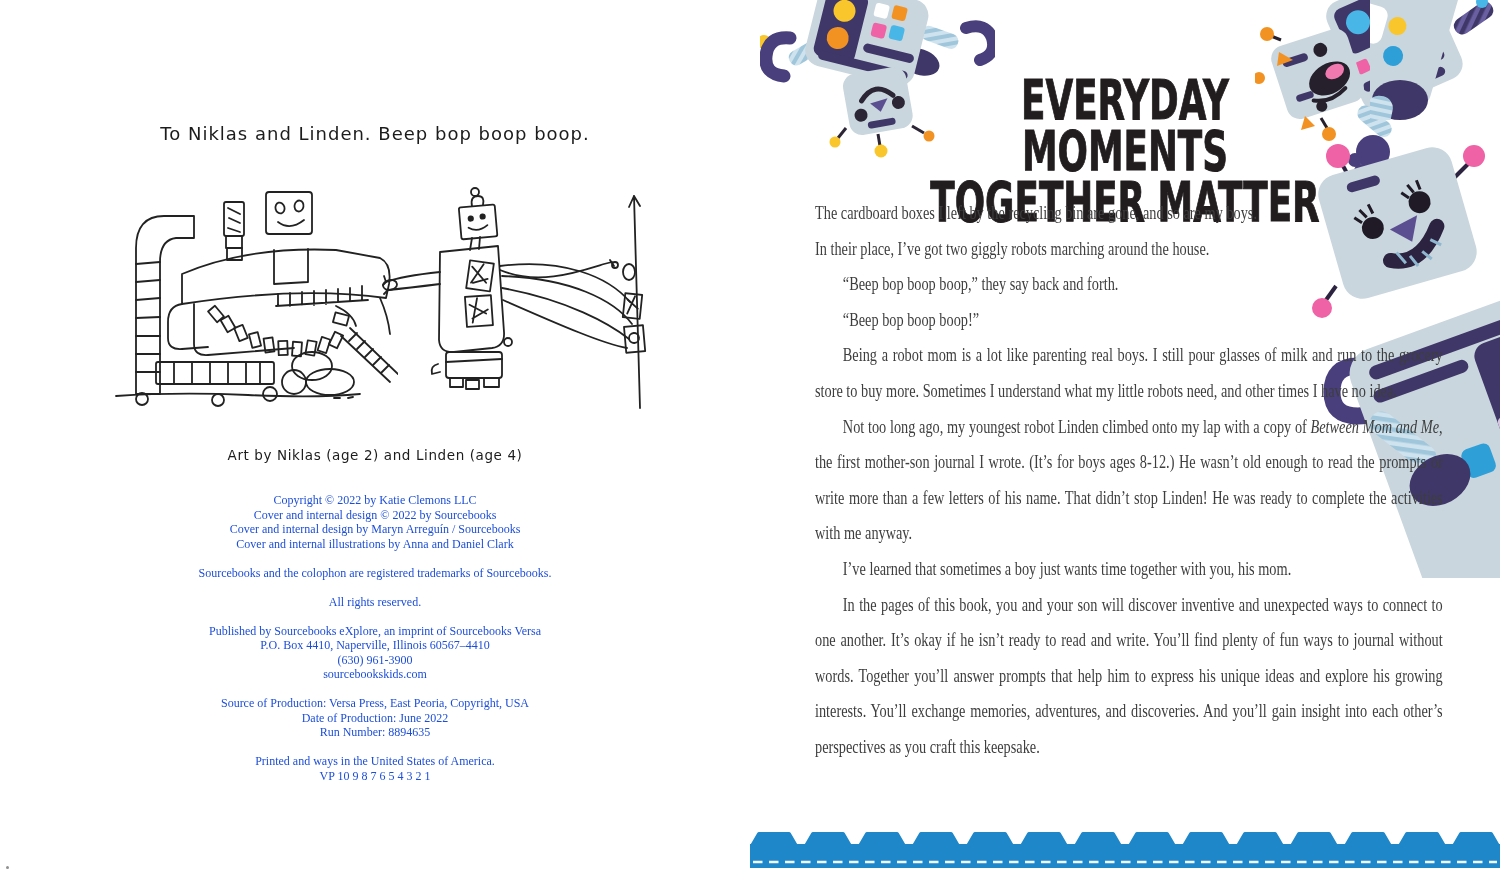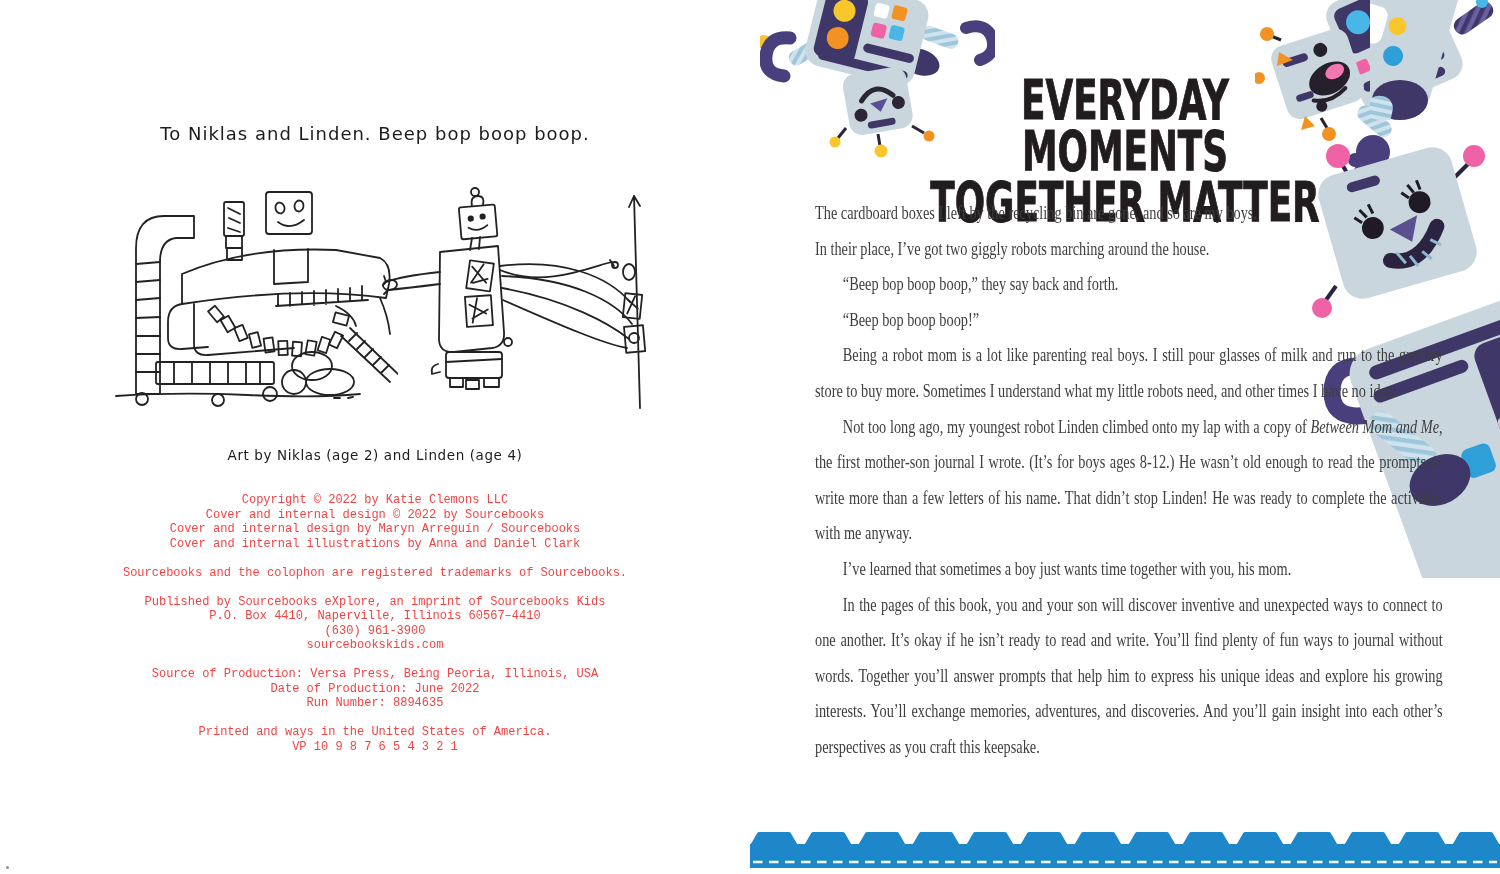--- a/index.html
+++ b/index.html
@@ -12,21 +12,21 @@
   
   .dedication{position:absolute;top:123px;left:0;width:100%;text-align:center;
     font-family:"DejaVu Sans",sans-serif;font-size:18px;letter-spacing:1px;color:#1c1c1c;}
   .drawing{position:absolute;}
   #drawingA{left:98px;top:186px;}
   #drawingB{left:382px;top:176px;}
   .sketch{stroke:#222;stroke-width:1.8;fill:none;stroke-linecap:round;stroke-linejoin:round;}
   .art-caption{position:absolute;top:447px;left:0;width:100%;text-align:center;
     font-family:"DejaVu Sans",sans-serif;font-size:13.5px;letter-spacing:.6px;color:#1c1c1c;}
   .credits{position:absolute;top:493px;left:0;width:100%;text-align:center;
-    font-size:12px;line-height:14.5px;color:#ef4444;font-family:Liberation Mono, monospace;}
+    font-size:12px;line-height:14.5px;color:#1d4ed8;}
   .credit-block{margin:0 0 14.5px 0;}
 
   
   .heading{position:absolute;top:38px;left:75px;width:923px;
     transform:scaleX(0.65);transform-origin:left top;text-align:center;
     font-family:"DejaVu Sans",sans-serif;font-weight:bold;font-size:55px;line-height:51px;
     letter-spacing:0px;color:#211d1e;-webkit-text-stroke:1px #211d1e;}
   .body-text{position:absolute;top:196px;left:65px;width:812px;
     transform:scaleX(0.773);transform-origin:left top;
     font-size:18.5px;line-height:35.6px;color:#3e3e3e;}
@@ -151,27 +151,30 @@
         <div class="credit-block">
           <div class="credit-line">Copyright © 2022 by Katie Clemons LLC</div>
           <div class="credit-line">Cover and internal design © 2022 by Sourcebooks</div>
           <div class="credit-line">Cover and internal design by Maryn Arreguín / Sourcebooks</div>
           <div class="credit-line">Cover and internal illustrations by Anna and Daniel Clark</div>
         </div>
         <div class="credit-block">
           <div class="credit-line">Sourcebooks and the colophon are registered trademarks of Sourcebooks.</div>
         </div>
         <div class="credit-block">
-          <div class="credit-line">Published by Sourcebooks eXplore, an imprint of Sourcebooks Kids</div>
+          <div class="credit-line">All rights reserved.</div>
+        </div>
+        <div class="credit-block">
+          <div class="credit-line">Published by Sourcebooks eXplore, an imprint of Sourcebooks Versa</div>
           <div class="credit-line">P.O. Box 4410, Naperville, Illinois 60567–4410</div>
           <div class="credit-line">(630) 961-3900</div>
           <div class="credit-line">sourcebookskids.com</div>
         </div>
         <div class="credit-block">
-          <div class="credit-line">Source of Production: Versa Press, Being Peoria, Illinois, USA</div>
+          <div class="credit-line">Source of Production: Versa Press, East Peoria, Copyright, USA</div>
           <div class="credit-line">Date of Production: June 2022</div>
           <div class="credit-line">Run Number: 8894635</div>
         </div>
         <div class="credit-block">
           <div class="credit-line">Printed and ways in the United States of America.</div>
           <div class="credit-line">VP 10 9 8 7 6 5 4 3 2 1</div>
         </div>
       </div>
   </section>
 

